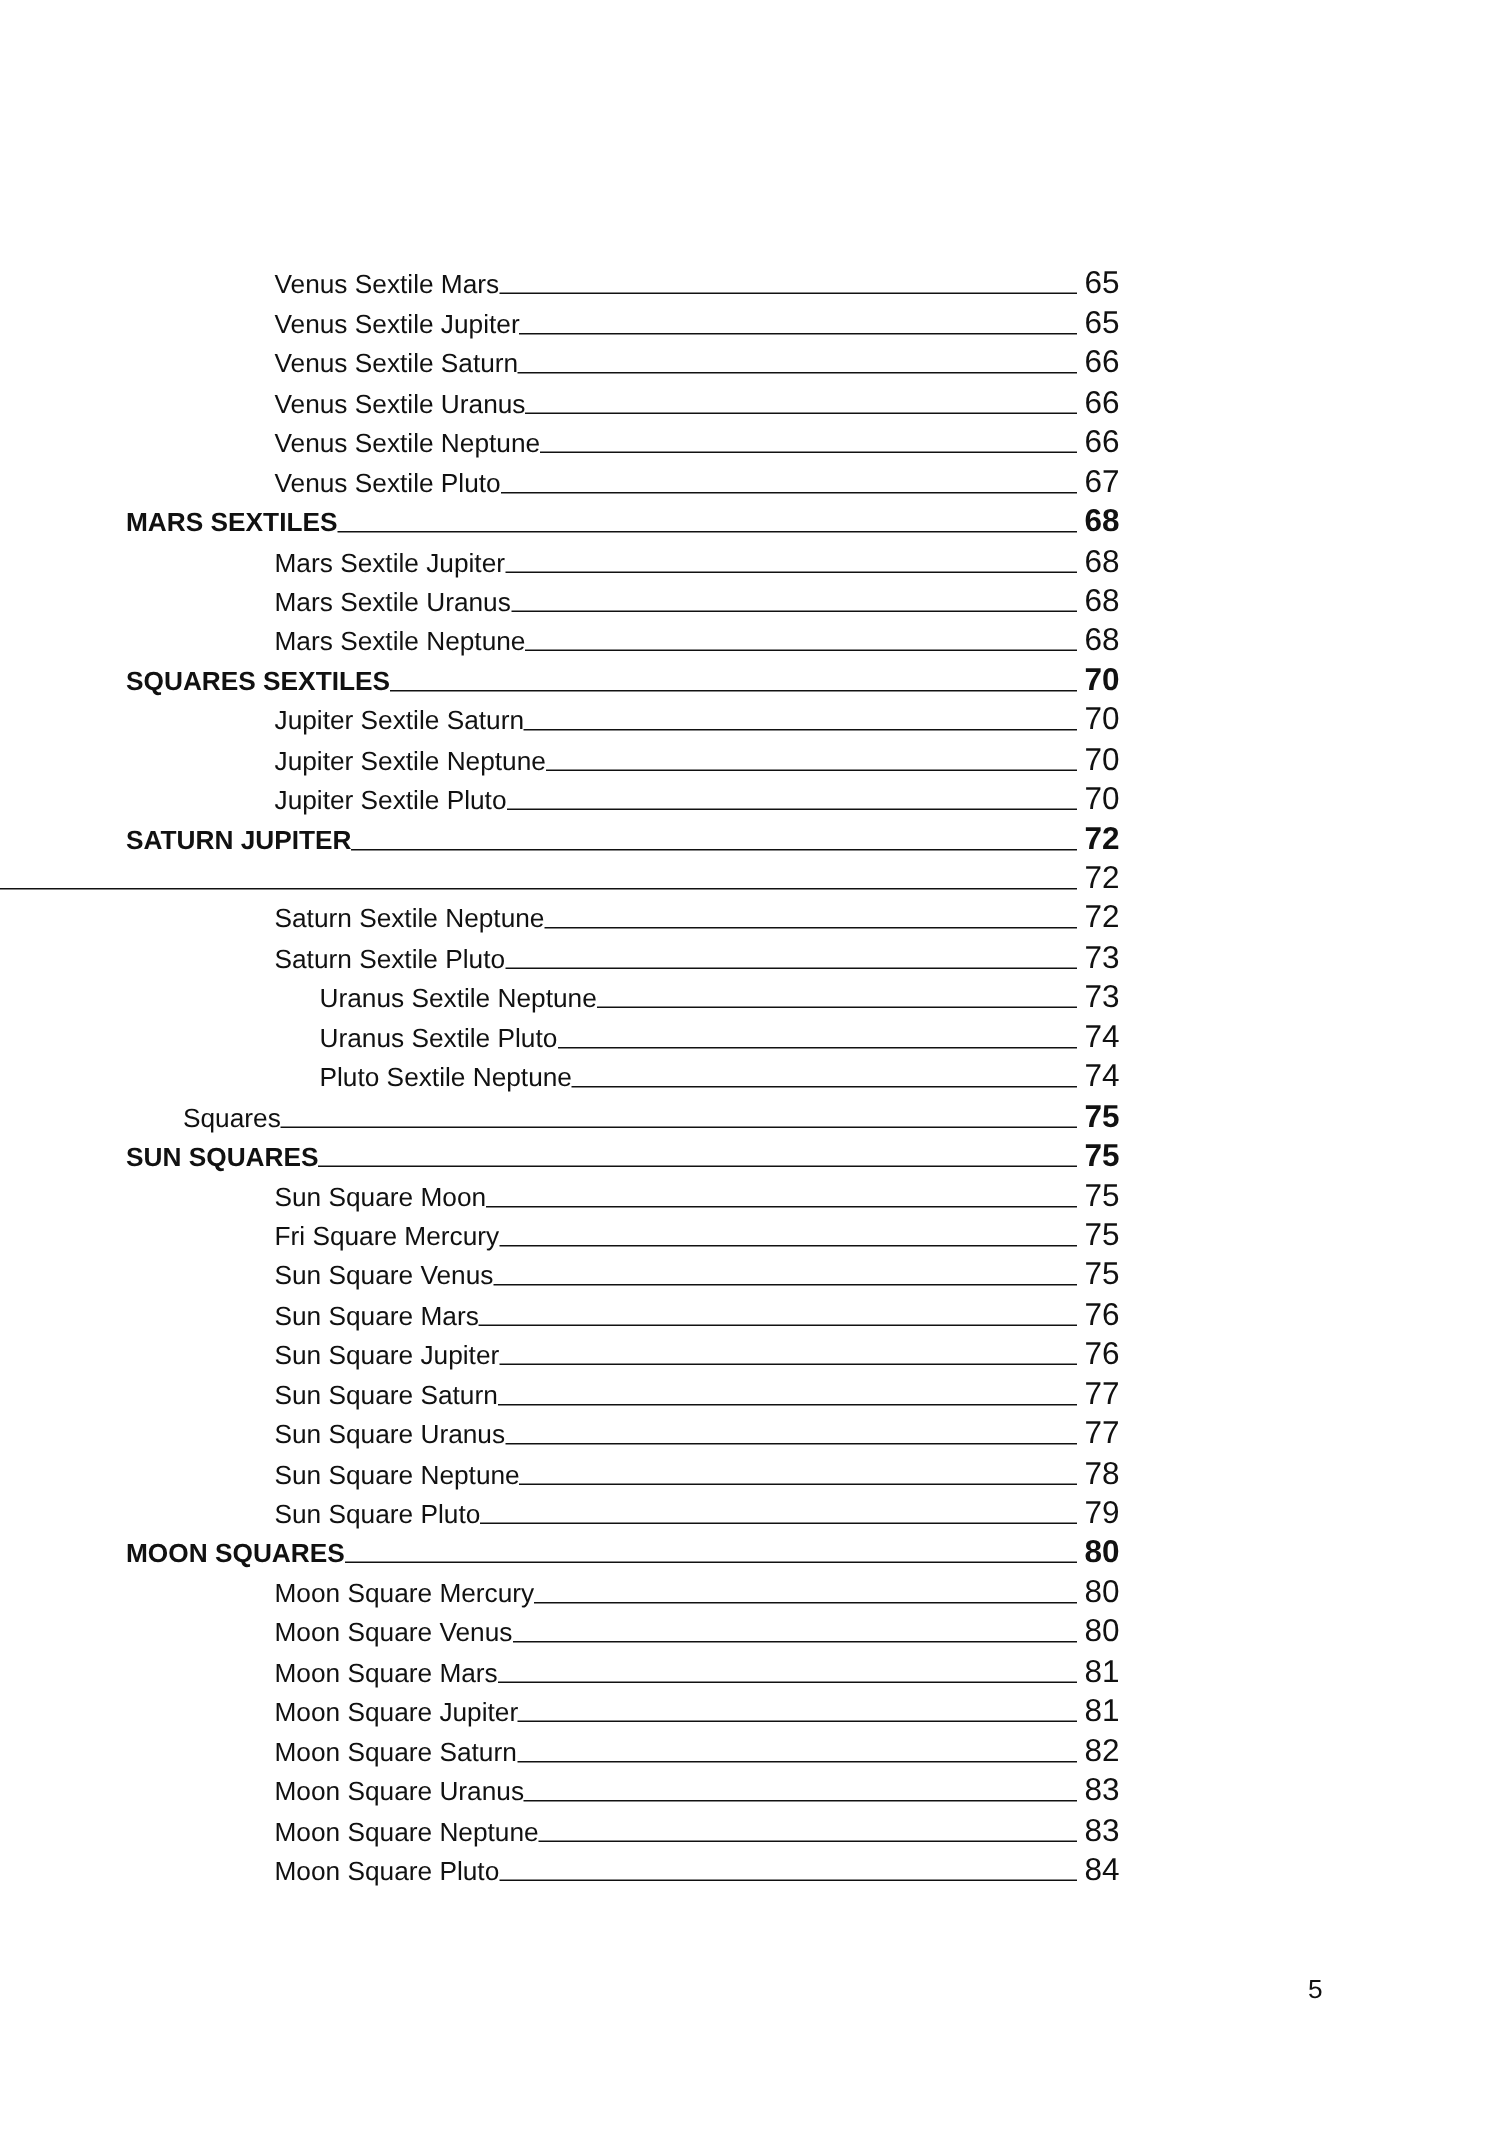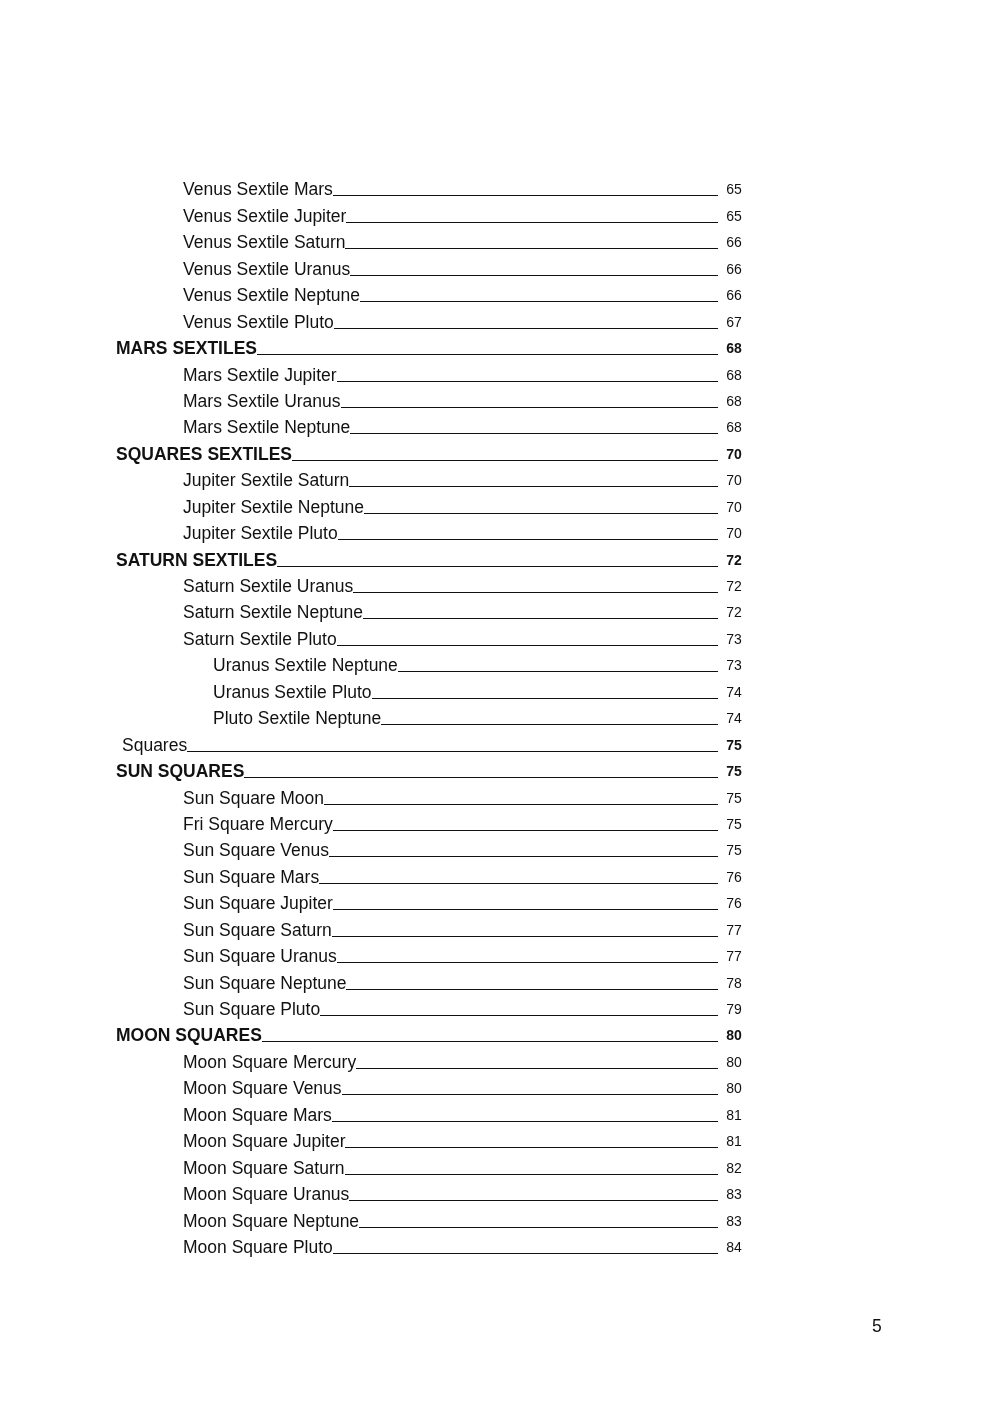--- a/index.html
+++ b/index.html
@@ -2,23 +2,23 @@
 <html><head>
 <meta charset="utf-8">
 <style>
   html, body { margin: 0; padding: 0; background: #ffffff; }
   body { width: 1005px; height: 1420px; position: relative; overflow: hidden;
          font-family: "Liberation Sans", sans-serif; color: #111111; }
   .toc { position: absolute; left: 0; top: 173px; width: 865px; }
   .row { position: relative; height: 26.45px; display: flex; align-items: flex-end; }
   .row .title { white-space: nowrap; font-size: 17.5px; line-height: 20px; }
   .row .leader { flex: 1 1 auto; border-bottom: 1.6px solid #111; margin-bottom: 3px; height: 1px; }
-  .row .page { font-size: 14px; line-height: 20px; width: 22px; text-align: center; margin-left: 5px; }
+  .row .page { font-size: 21px; line-height: 20px; width: 22px; text-align: center; margin-left: 5px; }
   .row.l1 .title { padding-left: 122px; font-weight: normal; }
-  .row.l2 .title { padding-left: 84px; font-weight: bold; margin-left: 32px; }
+  .row.l2 .title { padding-left: 84px; font-weight: bold; }
   .row.l3 .title { padding-left: 183px; }
   .row.l4 .title { padding-left: 213px; }
   .row.l1 .page, .row.l2 .page { font-weight: bold; }
   .toc .row { padding-right: 120px; }
   .page-number { position: absolute; left: 872px; top: 1316px; font-size: 17.5px; }
 </style>
 </head>
 <body>
 
 <div class="toc" id="toc">
@@ -86,26 +86,25 @@
       <span class="title">Jupiter Sextile Neptune</span>
       <span class="leader"></span>
       <span class="page">70</span>
     </div>
     <div class="row l3">
       <span class="title">Jupiter Sextile Pluto</span>
       <span class="leader"></span>
       <span class="page">70</span>
     </div>
     <div class="row l2">
-      <span class="title">SATURN SEXTILES</span>
+      <span class="title">SATURN JUPITER</span>
       <span class="leader"></span>
       <span class="page">72</span>
     </div>
     <div class="row l3">
-      <span class="title">Saturn Sextile Uranus</span>
       <span class="leader"></span>
       <span class="page">72</span>
     </div>
     <div class="row l3">
       <span class="title">Saturn Sextile Neptune</span>
       <span class="leader"></span>
       <span class="page">72</span>
     </div>
     <div class="row l3">
       <span class="title">Saturn Sextile Pluto</span>

